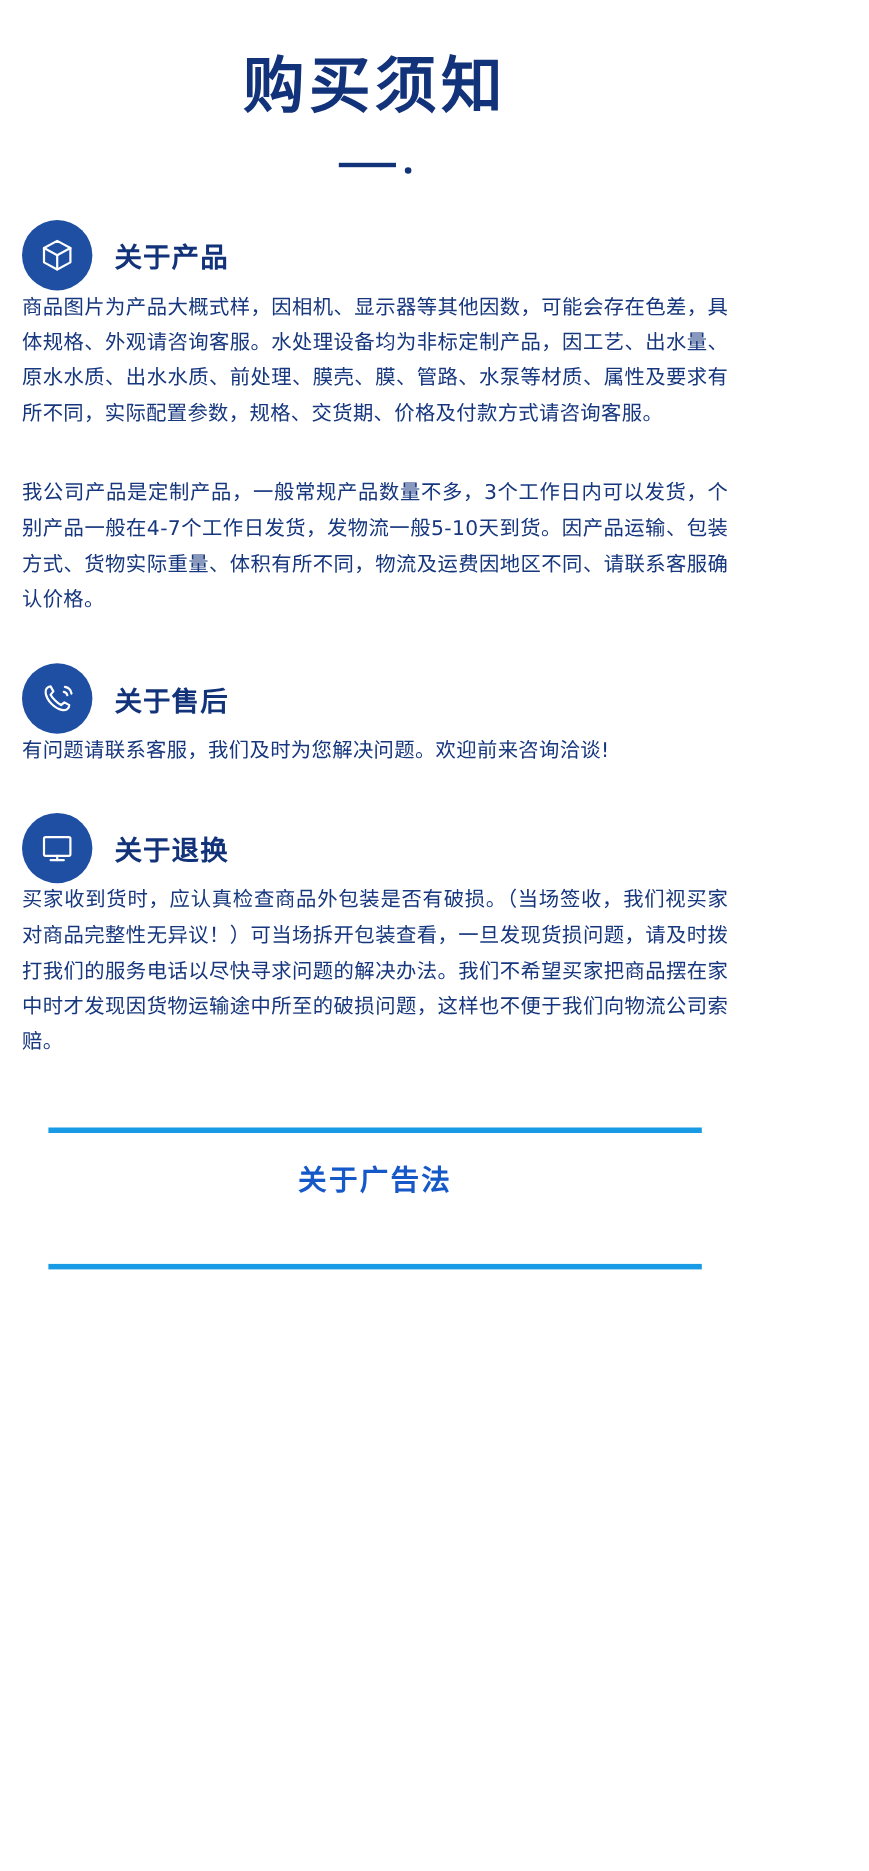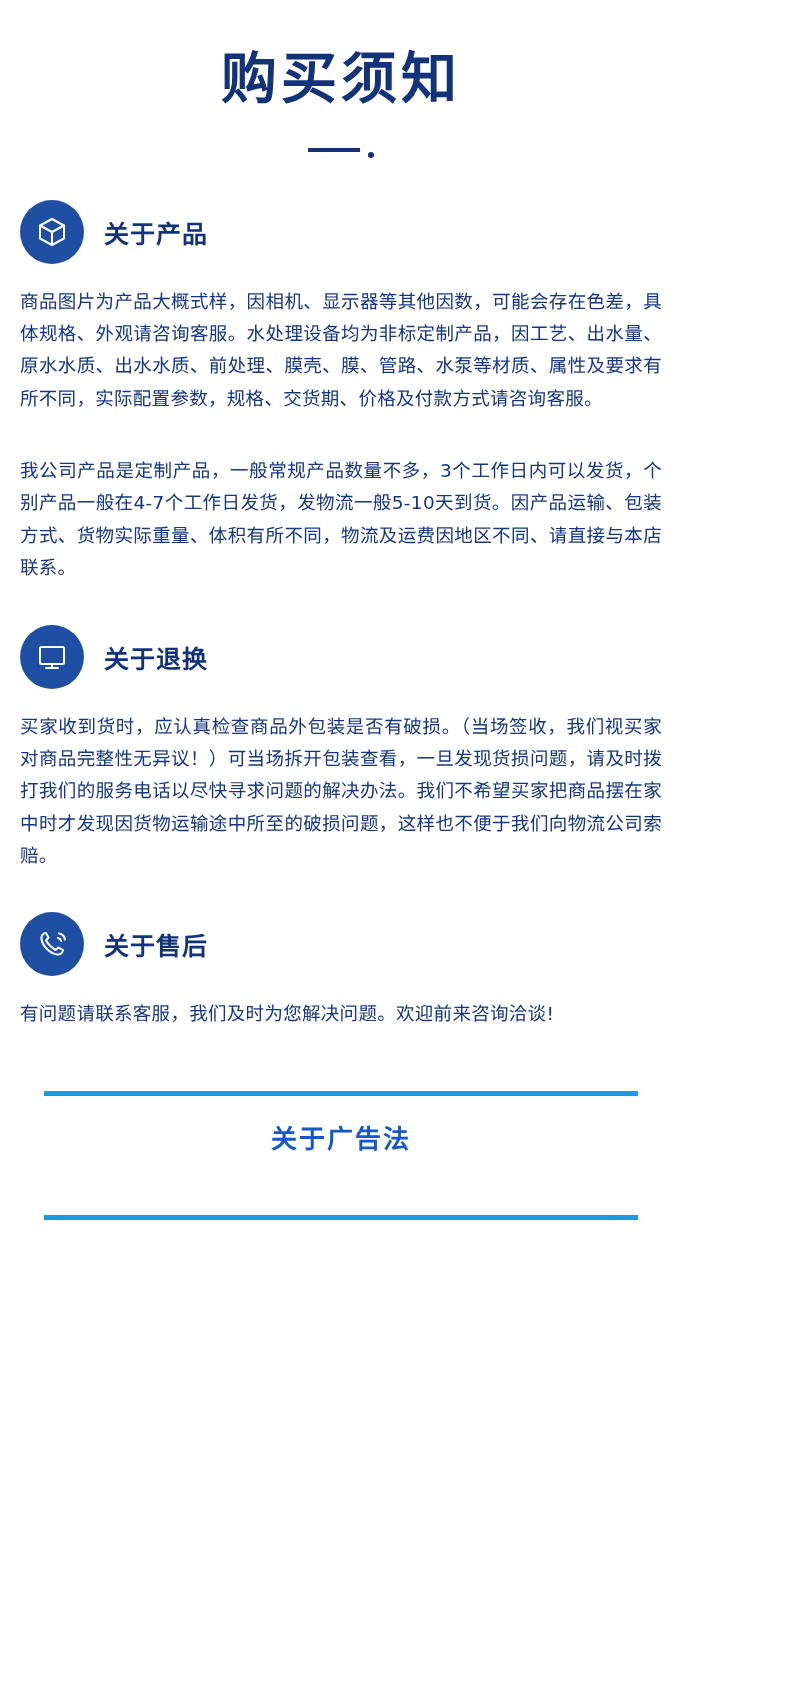--- a/index.html
+++ b/index.html
@@ -77,21 +77,20 @@
   }
   .circle-icon svg { display: block; }
   .section-title {
     font-size: 25px;
     font-weight: bold;
     color: #12337a;
     letter-spacing: 1px;
     font-family: "DejaVu Sans", "Liberation Sans", sans-serif;
   }
   .section-body {
-    margin-top: 22px;
     font-size: 18.5px;
     line-height: 1.75;
     color: #16377e;
     text-align: justify;
     font-family: "DejaVu Sans", "Liberation Sans", sans-serif;
     letter-spacing: 0.3px;
   }
 
   .ad-law {
     margin: 60px 44px 0 44px;
@@ -138,48 +137,48 @@
           <path d="M6 11.5 L18 18 L30 11.5"></path>
           <path d="M18 18 L18 31"></path>
         </svg>
       </span>
       <span class="section-title">关于产品</span>
     </div>
     <div class="section-body">商品图片为产品大概式样，因相机、显示器等其他因数，可能会存在色差，具体规格、外观请咨询客服。水处理设备均为非标定制产品，因工艺、出水量、原水水质、出水水质、前处理、膜壳、膜、管路、水泵等材质、属性及要求有所不同，实际配置参数，规格、交货期、价格及付款方式请咨询客服。</div>
   </div>
 
   <div class="section">
-    <div class="section-body">我公司产品是定制产品，一般常规产品数量不多，3个工作日内可以发货，个别产品一般在4-7个工作日发货，发物流一般5-10天到货。因产品运输、包装方式、货物实际重量、体积有所不同，物流及运费因地区不同、请直接与本店联系。</div>
+    <div class="section-body">我公司产品是定制产品，一般常规产品数量不多，3个工作日内可以发货，个别产品一般在4-7个工作日发货，发物流一般5-10天到货。因产品运输、包装方式、货物实际重量、体积有所不同，物流及运费因地区不同、请联系客服确认价格。</div>
+  </div>
+
+  <div class="section">
+    <div class="section-head">
+      <span class="circle-icon">
+        <svg width="34" height="34" viewBox="0 0 34 34" fill="none" stroke="#ffffff" stroke-width="2" stroke-linejoin="round" stroke-linecap="round">
+          <path d="M11 6 C8 6 6 9 6.5 12 C7.5 19 15 26.5 22 27.5 C25 28 28 26 28 23 L23.5 20.5 L20.5 23 C17.5 21.5 12.5 16.5 11 13.5 L13.5 10.5 Z"></path>
+          <path d="M24 6.5 C27 7 29.5 9.5 30 12.5"></path>
+          <path d="M23 11 C24.8 11.4 25.8 12.4 26.2 14"></path>
+        </svg>
+      </span>
+      <span class="section-title">关于售后</span>
+    </div>
+    <div class="section-body">有问题请联系客服，我们及时为您解决问题。欢迎前来咨询洽谈!</div>
   </div>
 
   <div class="section">
     <div class="section-head">
       <span class="circle-icon">
         <svg width="36" height="32" viewBox="0 0 36 32" fill="none" stroke="#ffffff" stroke-width="2" stroke-linejoin="round" stroke-linecap="round">
           <rect x="6" y="6" width="24" height="17" rx="1.5"></rect>
           <path d="M18 23 V27"></path>
           <path d="M12 27 H24"></path>
         </svg>
       </span>
       <span class="section-title">关于退换</span>
     </div>
     <div class="section-body">买家收到货时，应认真检查商品外包装是否有破损。（当场签收，我们视买家对商品完整性无异议！）可当场拆开包装查看，一旦发现货损问题，请及时拨打我们的服务电话以尽快寻求问题的解决办法。我们不希望买家把商品摆在家中时才发现因货物运输途中所至的破损问题，这样也不便于我们向物流公司索赔。</div>
   </div>
 
-  <div class="section">
-    <div class="section-head">
-      <span class="circle-icon">
-        <svg width="34" height="34" viewBox="0 0 34 34" fill="none" stroke="#ffffff" stroke-width="2" stroke-linejoin="round" stroke-linecap="round">
-          <path d="M11 6 C8 6 6 9 6.5 12 C7.5 19 15 26.5 22 27.5 C25 28 28 26 28 23 L23.5 20.5 L20.5 23 C17.5 21.5 12.5 16.5 11 13.5 L13.5 10.5 Z"></path>
-          <path d="M24 6.5 C27 7 29.5 9.5 30 12.5"></path>
-          <path d="M23 11 C24.8 11.4 25.8 12.4 26.2 14"></path>
-        </svg>
-      </span>
-      <span class="section-title">关于售后</span>
-    </div>
-    <div class="section-body">有问题请联系客服，我们及时为您解决问题。欢迎前来咨询洽谈!</div>
-  </div>
-
   <div class="ad-law">
     <div class="ad-law-title">关于广告法</div>
   </div>
 
 </div>
 
 </body></html>

